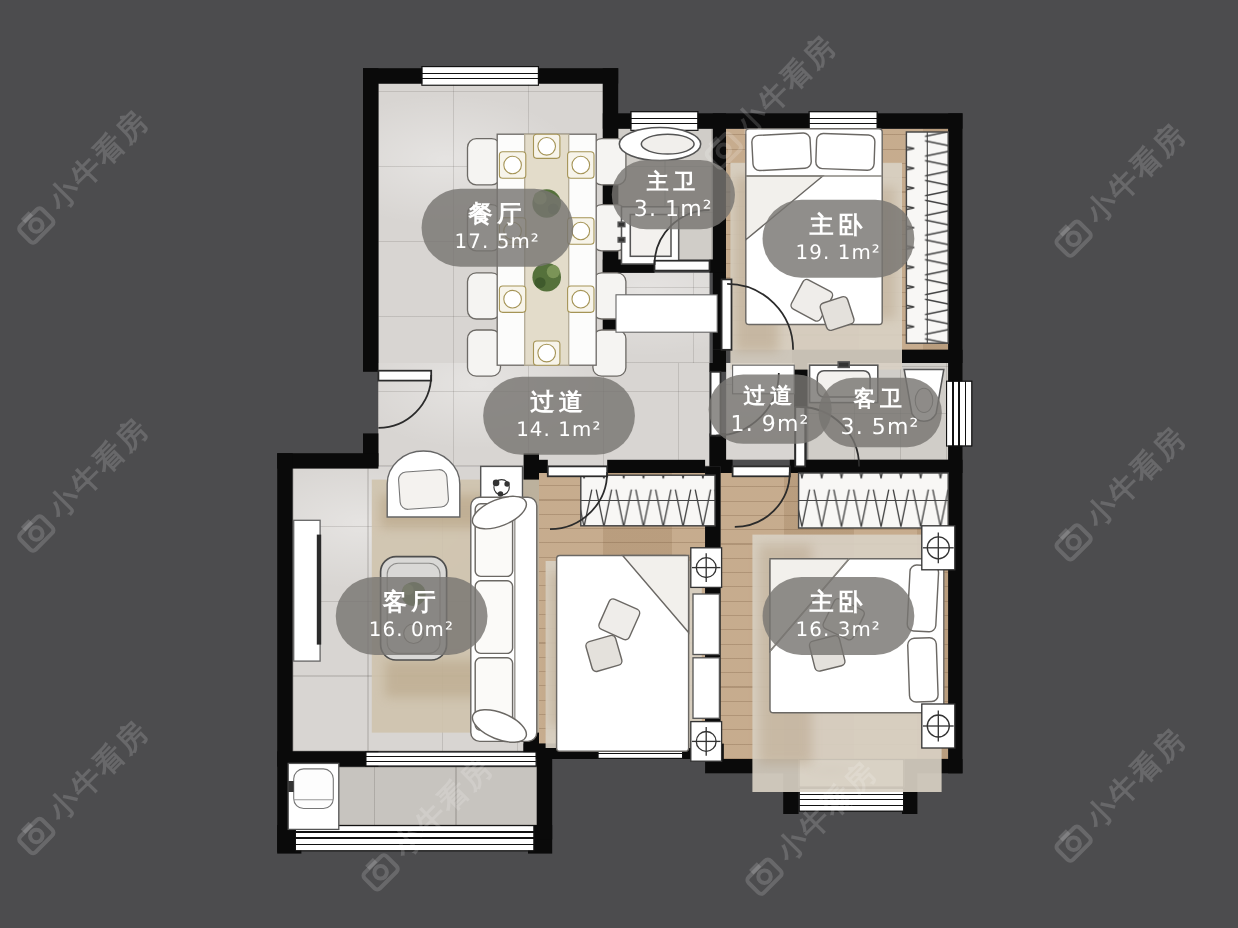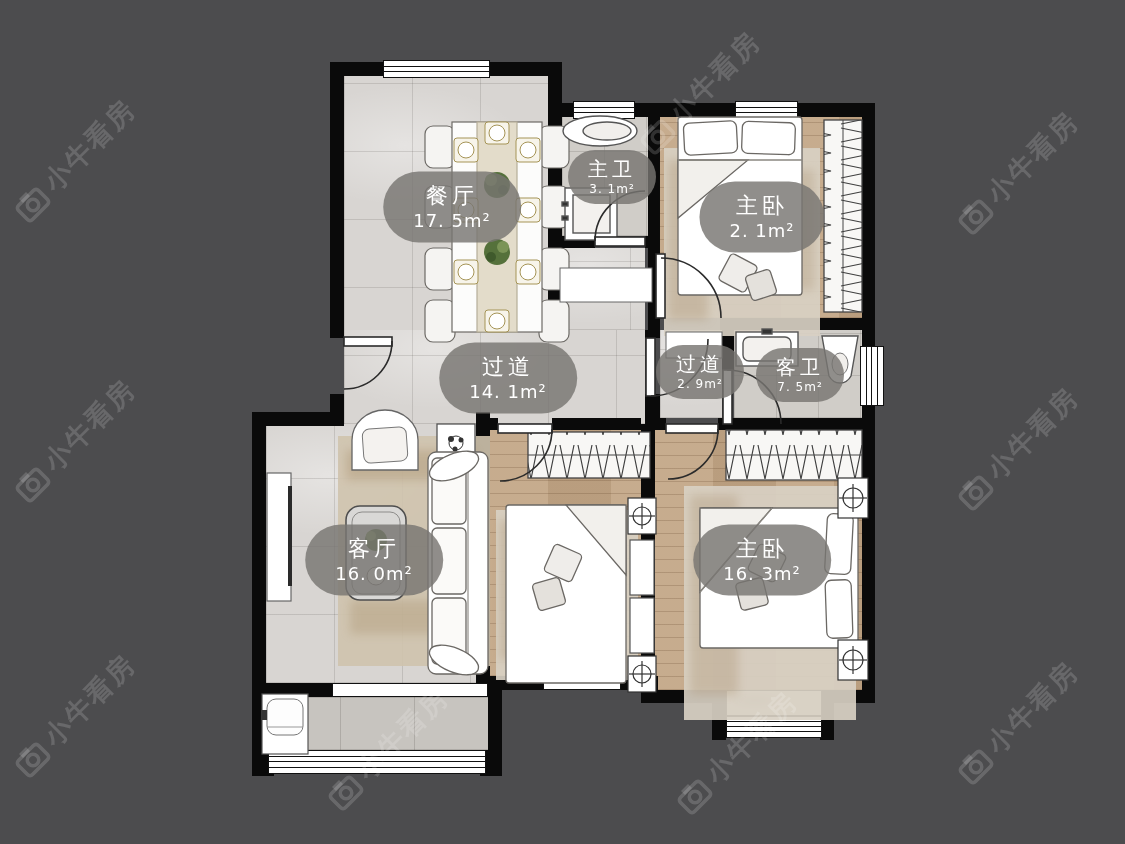--- a/index.html
+++ b/index.html
@@ -32,25 +32,25 @@
   .winH2{border:1px solid #111;background:linear-gradient(to bottom,#fff 0 31%,#111 31% 37%,#fff 37% 63%,#111 63% 69%,#fff 69% 100%);}
   .winH3{border:1px solid #111;background:linear-gradient(to bottom,#fff 0 22%,#111 22% 27%,#fff 27% 47%,#111 47% 52%,#fff 52% 72%,#111 72% 77%,#fff 77% 100%);}
   .winV3{border:1px solid #111;background:linear-gradient(to right,#fff 0 22%,#111 22% 27%,#fff 27% 47%,#111 47% 52%,#fff 52% 72%,#111 72% 77%,#fff 77% 100%);}
   .bay-marble{border:1px solid #111;background:#e4dfd8;
     background-image:radial-gradient(30px 10px at 30% 40%, rgba(150,140,125,.4), rgba(0,0,0,0));}
   .furn{position:absolute;left:0;top:0;z-index:30;}
   
   .room-label{position:absolute;transform:translate(-50%,-50%);z-index:50;
     background:var(--label-bg,rgba(120,117,113,.82));border-radius:999px;
     padding:12px 30px;text-align:center;display:flex;flex-direction:column;gap:3px;}
-  .room-label .rname{font-size:22px;letter-spacing:4px;color:var(--label-text,#fff);font-weight:400;line-height:1.1;white-space:nowrap;}
+  .room-label .rname{font-size:22px;letter-spacing:4px;color:var(--label-text,#fff);font-weight:700;line-height:1.1;white-space:nowrap;}
   .room-label .rarea{font-size:18px;color:var(--label-text,#fff);letter-spacing:1px;line-height:1.1;white-space:nowrap;}
   .room-label.sm{padding:8px 20px;}
   .room-label.sm .rname{font-size:20px;}
-  .room-label.sm .rarea{font-size:12px;}
+  .room-label.sm .rarea{font-size:20px;}
   
   .wm{position:absolute;z-index:60;display:flex;align-items:center;gap:7px;
     color:var(--watermark-color,rgba(255,255,255,.16));
     transform:translate(-50%,-50%) rotate(-45deg);
     font-size:27px;font-weight:700;letter-spacing:2px;white-space:nowrap;pointer-events:none;}
   .wm svg{display:block;}
 </style>
 </head>
 <body>
 
@@ -342,33 +342,33 @@
   <div class="room-label" style="left:452px;top:207px;justify-content:flex-end;">
     <span class="rname">餐厅</span>
     <span class="rarea">17. 5m²</span>
   </div>
   <div class="room-label sm" style="left:612px;top:177px;">
     <span class="rname">主卫</span>
     <span class="rarea">3. 1m²</span>
   </div>
   <div class="room-label" style="left:762px;top:217px;">
     <span class="rname">主卧</span>
-    <span class="rarea">2. 1m²</span>
+    <span class="rarea">19. 1m²</span>
   </div>
   <div class="room-label" style="left:508px;top:378px;">
     <span class="rname">过道</span>
     <span class="rarea">14. 1m²</span>
   </div>
   <div class="room-label sm" style="left:700px;top:372px;">
     <span class="rname">过道</span>
-    <span class="rarea">2. 9m²</span>
+    <span class="rarea">1. 9m²</span>
   </div>
   <div class="room-label sm" style="left:800px;top:375px;">
     <span class="rname">客卫</span>
-    <span class="rarea">7. 5m²</span>
+    <span class="rarea">3. 5m²</span>
   </div>
   <div class="room-label" style="left:374px;top:560px;">
     <span class="rname">客厅</span>
     <span class="rarea">16. 0m²</span>
   </div>
   <div class="room-label" style="left:762px;top:560px;">
     <span class="rname">主卧</span>
     <span class="rarea">16. 3m²</span>
   </div>
 

